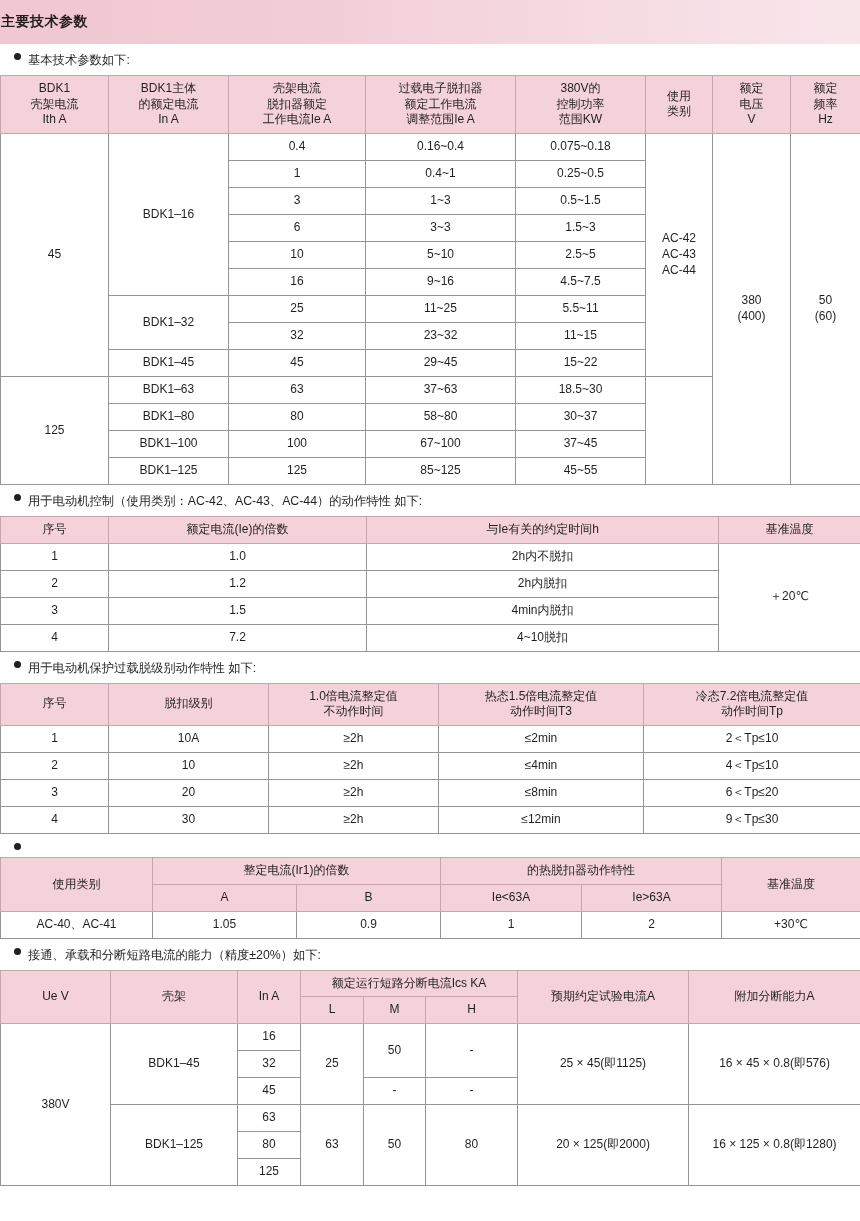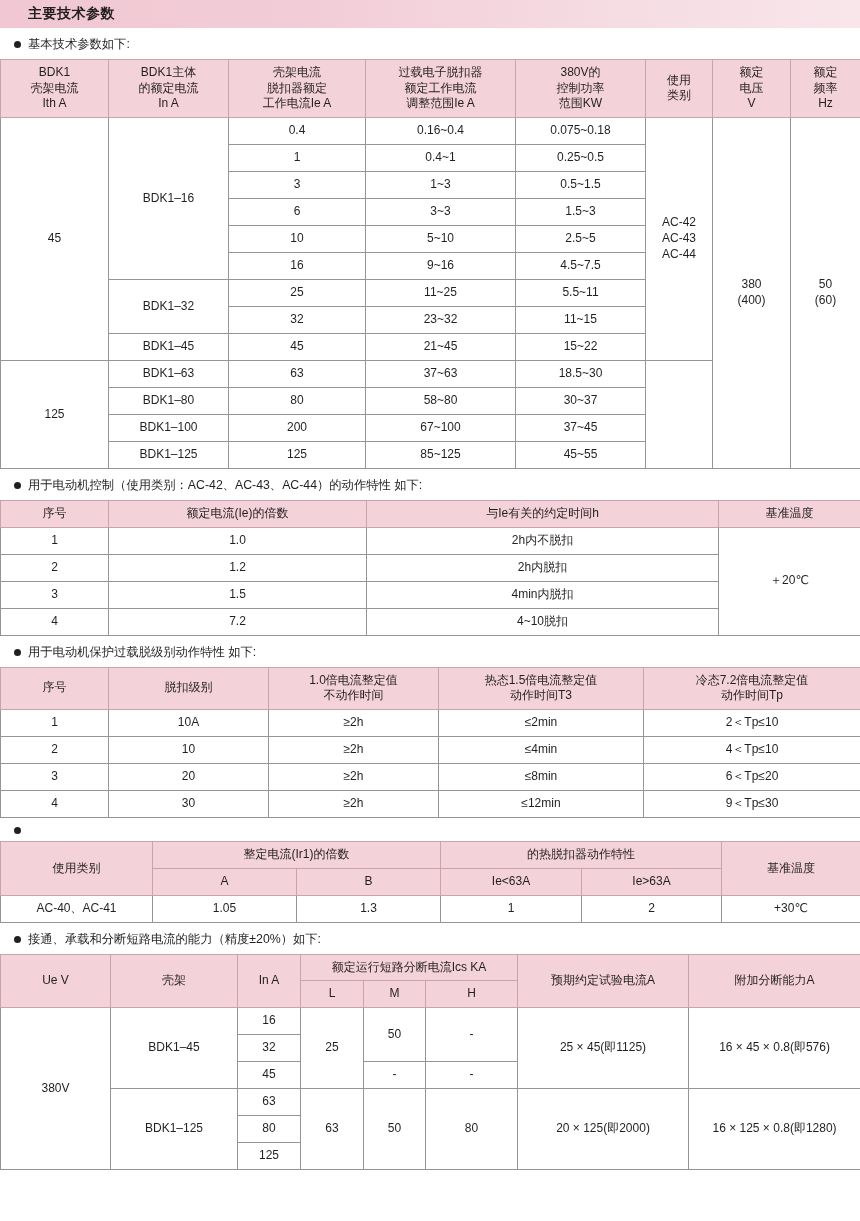--- a/index.html
+++ b/index.html
@@ -8,33 +8,33 @@
     background:#ffffff;
     font-family:"Liberation Sans","DejaVu Sans",sans-serif;
     color:#231f20;
     -webkit-font-smoothing:antialiased;
     overflow:hidden;
   }
   .page{position:relative;width:860px;height:1221px;box-sizing:border-box;}
 
   
   .banner{
-    height:28px;
+    height:44px;
     background:linear-gradient(to right,#f0c7d2 0%,#f2cdd7 35%,#f6dde4 75%,#f8e6eb 100%);
     display:flex;align-items:center;
-    padding-left:28px;
+    padding-left:1px;
     margin:0 0 0 0;
   }
   .banner-title{
     font-size:14px;font-weight:bold;letter-spacing:.5px;color:#231f20;
   }
 
   
   .bullet{
-    display:flex;align-items:center;
+    display:flex;
     font-size:12.3px;
     padding:9px 0 7px 14px;
     line-height:1.2;
     white-space:nowrap;
   }
   .bullet .dot{
     width:7px;height:7px;border-radius:50%;
     background:#231f20;display:inline-block;margin-right:7px;flex:none;
   }
 
@@ -189,40 +189,40 @@
         <td>5.5~11</td>
       </tr>
       <tr>
         <td>32</td>
         <td>23~32</td>
         <td>11~15</td>
       </tr>
       <tr>
         <td>BDK1–45</td>
         <td>45</td>
-        <td>21~45</td>
+        <td>29~45</td>
         <td>15~22</td>
       </tr>
       <tr>
         <td rowspan="4">125</td>
         <td>BDK1–63</td>
         <td>63</td>
         <td>37~63</td>
         <td>18.5~30</td>
         <td rowspan="4"></td>
       </tr>
       <tr>
         <td>BDK1–80</td>
         <td>80</td>
         <td>58~80</td>
         <td>30~37</td>
       </tr>
       <tr>
         <td>BDK1–100</td>
-        <td>200</td>
+        <td>100</td>
         <td>67~100</td>
         <td>37~45</td>
       </tr>
       <tr>
         <td>BDK1–125</td>
         <td>125</td>
         <td>85~125</td>
         <td>45~55</td>
       </tr>
     </tbody>
@@ -364,21 +364,21 @@
         <td>A</td>
         <td>B</td>
         <td>Ie&lt;63A</td>
         <td>Ie&gt;63A</td>
       </tr>
     </thead>
     <tbody>
       <tr>
         <td>AC-40、AC-41</td>
         <td>1.05</td>
-        <td>1.3</td>
+        <td>0.9</td>
         <td>1</td>
         <td>2</td>
         <td>+30℃</td>
       </tr>
     </tbody>
   </table>
 
   <div class="bullet">
     <span class="dot"></span>
     <span>接通、承载和分断短路电流的能力（精度±20%）如下:</span>

